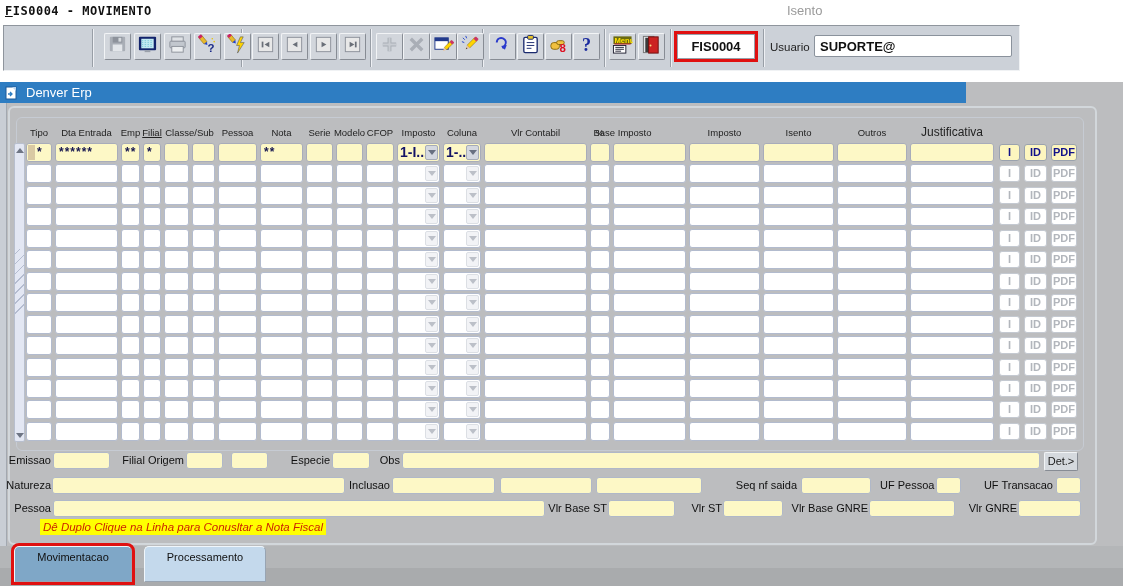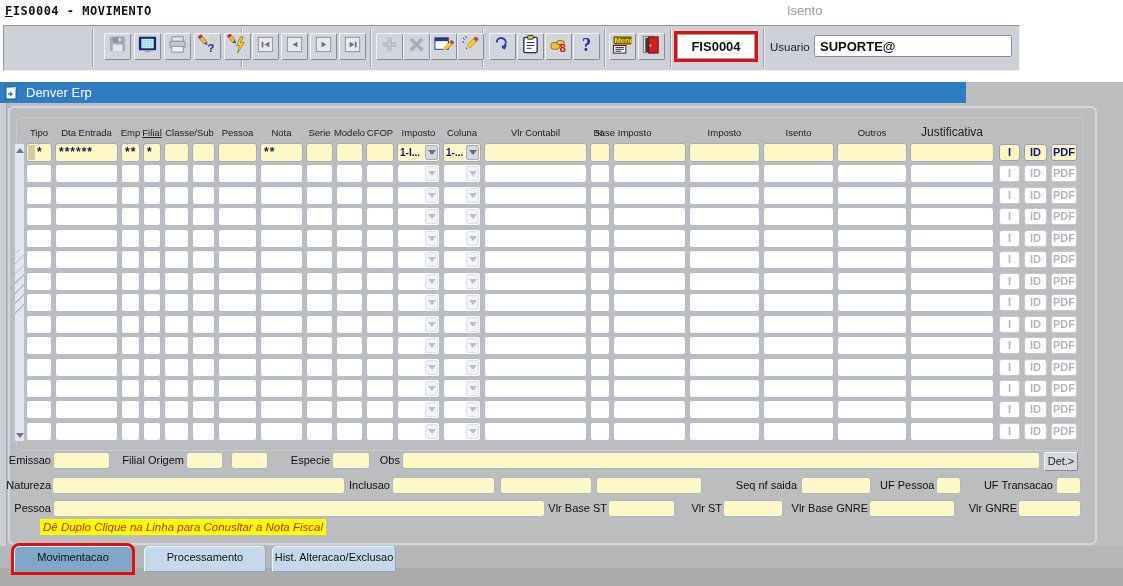--- a/index.html
+++ b/index.html
@@ -39,21 +39,21 @@
 
   #grid-headers { left:26px; top:127px; width:1051px; height:13px; }
   .ghead { position:absolute; top:0; text-align:center; font-size:9.5px; color:#222; white-space:nowrap; }
   .ghead.big { font-size:12px; top:-2px; }
   #grid-rows { left:26px; top:143px; width:1051px; height:300px; }
   .grow { position:absolute; left:0; width:1051px; height:19px; }
   .gcell { position:absolute; top:0; height:19px; background:#fff; border:1px solid #b2bbce; border-radius:3px;
     font-weight:bold; font-size:12px; color:#15154f; line-height:17px; padding-left:3px; letter-spacing:1px; overflow:hidden; }
   .grow.first .gcell { background:#fdf8c6; border-color:#a8acba; }
   .gcell .caret { position:absolute; left:1px; top:1px; bottom:1px; width:7px; background:#d9c9a3; }
-  .gcell.dd { padding-left:2px; font-size:10px; letter-spacing:0; color:#141466; }
+  .gcell.dd { padding-left:2px; font-size:14px; letter-spacing:0; color:#141466; }
   .ddbtn { position:absolute; right:1px; top:1px; bottom:1px; width:13px; background:#d4d8e0;
     border:1px solid #a6acb6; border-radius:2px; display:flex; align-items:center; justify-content:center; }
   .ddbtn .arr { width:0; height:0; border-left:4px solid transparent; border-right:4px solid transparent; border-top:5px solid #687080; }
   .grow:not(.first) .ddbtn { background:#f2f3f6; border-color:#dcdfe4; }
   .grow:not(.first) .ddbtn .arr { border-top-color:#bcc0c8; }
   .rbtn { position:absolute; top:1px; height:17px; background:#fff; border:1px solid #c4c9d1; border-radius:3px;
     font-size:11px; font-weight:bold; color:#b2b6bc; text-align:center; line-height:15px; letter-spacing:0; padding:0; }
   .grow.first .rbtn { background:#fdf6bf; border-color:#9aa2ae; color:#11118a; }
 
   #vscroll { left:14px; top:143px; width:11px; height:299px; background:#e3e7f3; border:1px solid #b8bfce; border-radius:2px; }
@@ -69,21 +69,21 @@
   .ffield { position:absolute; height:17px; background:#fdf8c6; border:1px solid #b0b8c8; border-radius:3px; }
   #det-btn { position:absolute; left:1044px; top:452px; width:34px; height:19px; background:#d5d9de;
     border-top:1px solid #f2f4f6; border-left:1px solid #f2f4f6; border-bottom:1px solid #878c94; border-right:1px solid #878c94;
     border-radius:2px; font-size:11px; color:#1a1a1a; text-align:center; line-height:17px; }
   #hint { position:absolute; left:40px; top:519px; height:16px; background:#ffff00; color:#cc2200;
     font-size:11.5px; font-style:italic; line-height:16px; padding:0 3px; }
 
   #tabs-zone { left:0; top:546px; width:1123px; height:40px; }
   #bottom-gray { left:0; top:568px; width:1123px; height:18px; background:#a9abad; }
   #tab-strip-bg { left:0; top:546px; width:1123px; height:22px; background:#b4b6b8; }
-  .tab { position:absolute; top:0; height:26px; background:#c4d9ec; border:1px solid #98a4b2;
+  .tab { position:absolute; top:0; height:36px; background:#c4d9ec; border:1px solid #98a4b2;
     border-top-color:#f0f6fb; border-left-color:#f0f6fb; border-radius:5px 5px 0 0;
     font-size:11px; color:#101010; text-align:center; line-height:20px; }
   .tab.active { background:#7fa7c7; outline:3px solid #e01010; }
 </style>
 </head>
 <body>
 
 <div id="title-bar" class="abs"></div>
 <div id="window-title" class="abs"><span class="u">F</span><span id="title-rest">IS0004 - MOVIMENTO</span></div>
 <div id="menu-window" class="abs">Isento</div>
@@ -789,14 +789,13 @@
     <div class="ffield" style="left: 1018px; width: 63px; top: 500px;"></div>
   </div>
 <div id="det-btn">Det.&gt;</div>
 <div id="hint" class="abs">Dê Duplo Clique na Linha para Conusltar a Nota Fiscal</div>
 
 <div id="tab-strip-bg" class="abs"></div>
 <div id="bottom-gray" class="abs"></div>
 <div id="tabs-zone" class="abs">
     <div class="tab active" style="left: 14px; width: 118px;">Movimentacao</div>
     <div class="tab" style="left: 144px; width: 122px;">Processamento</div>
-    <div class="tab" style="left: 272px; width: 124px;">Hist. Alteracao/Exclusao</div>
   </div>
 
 </body></html>

